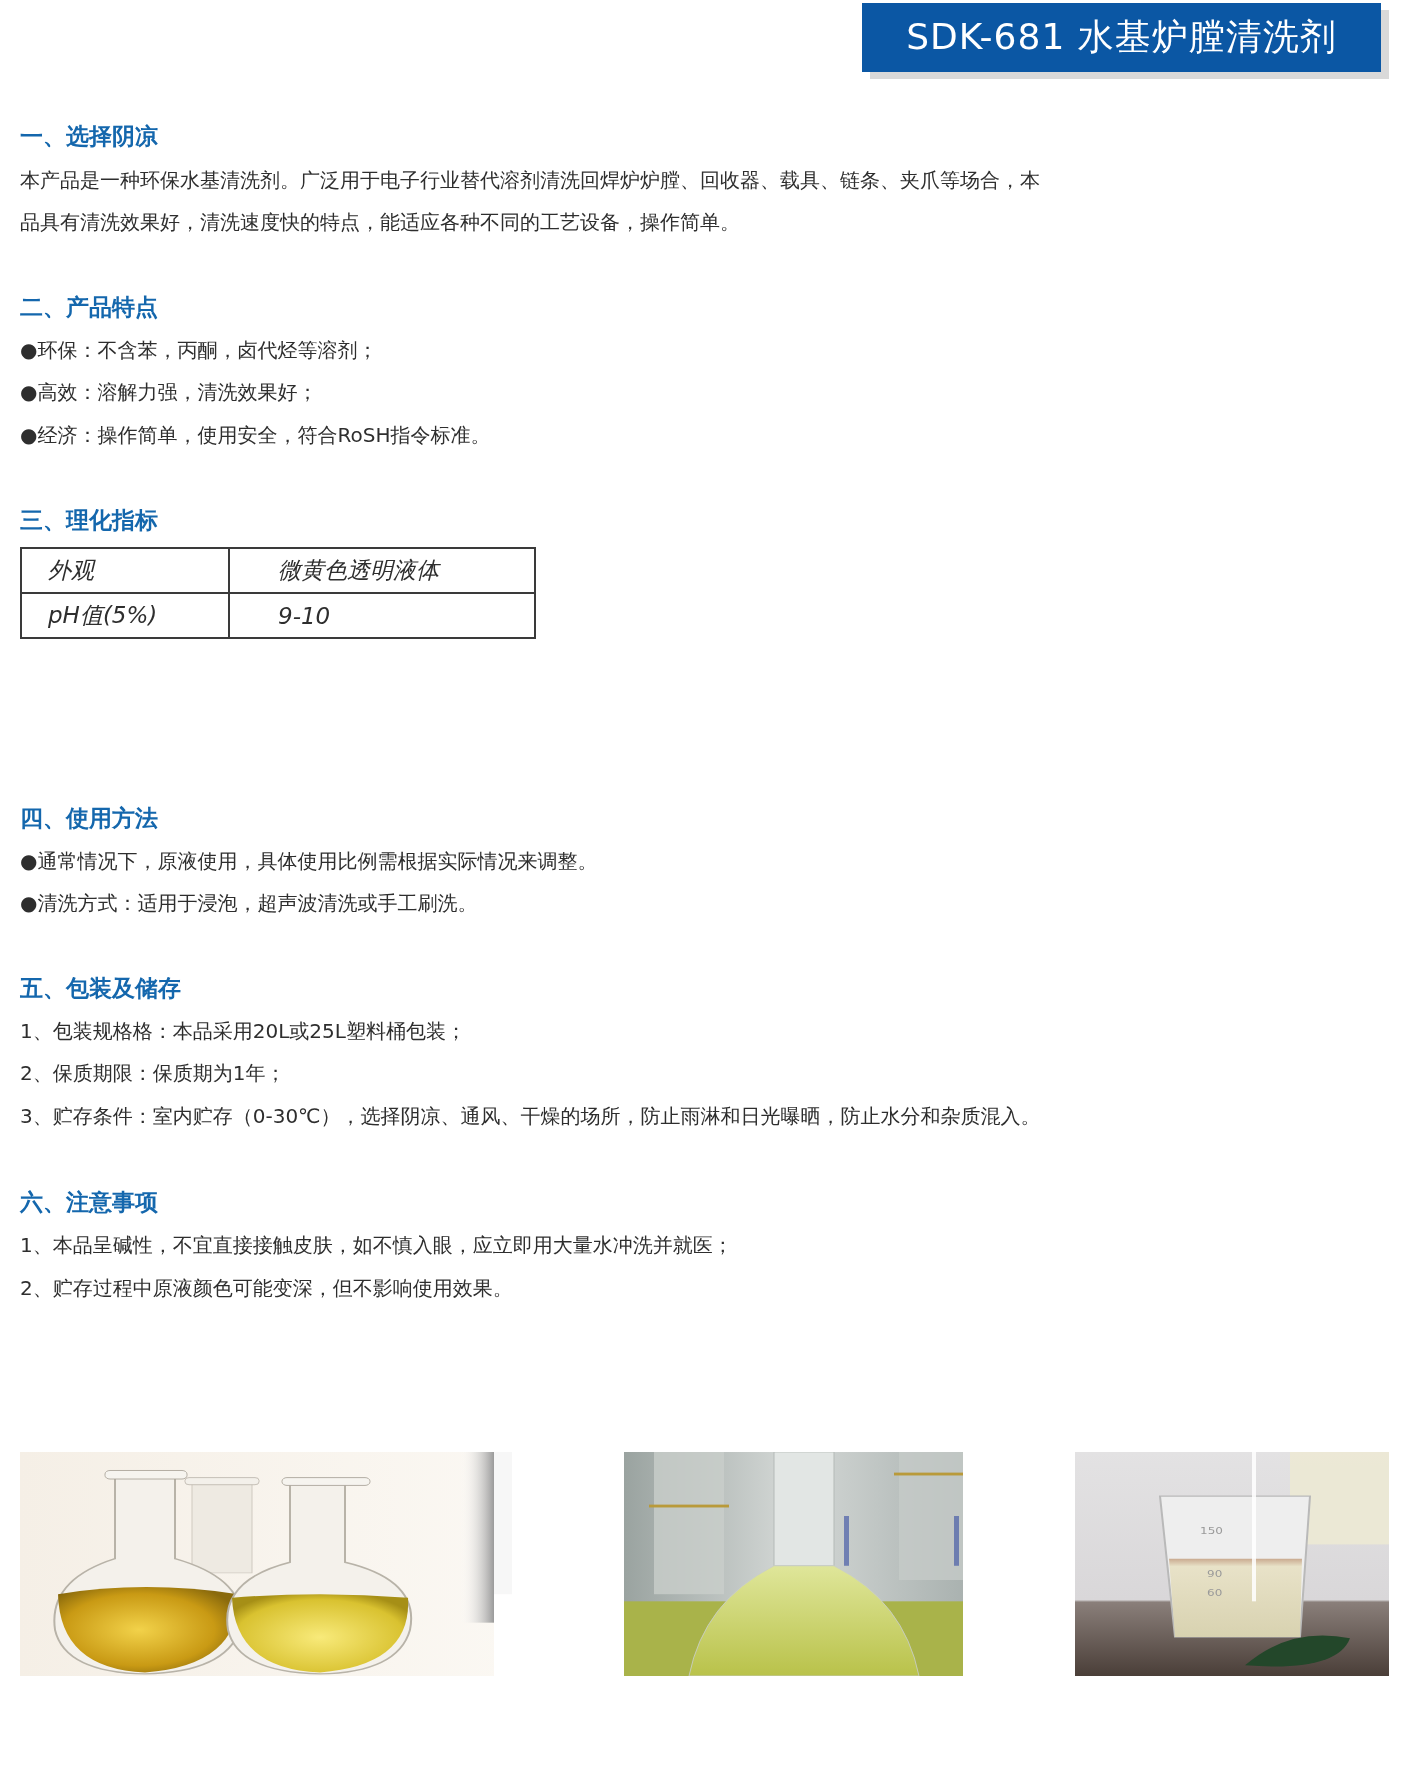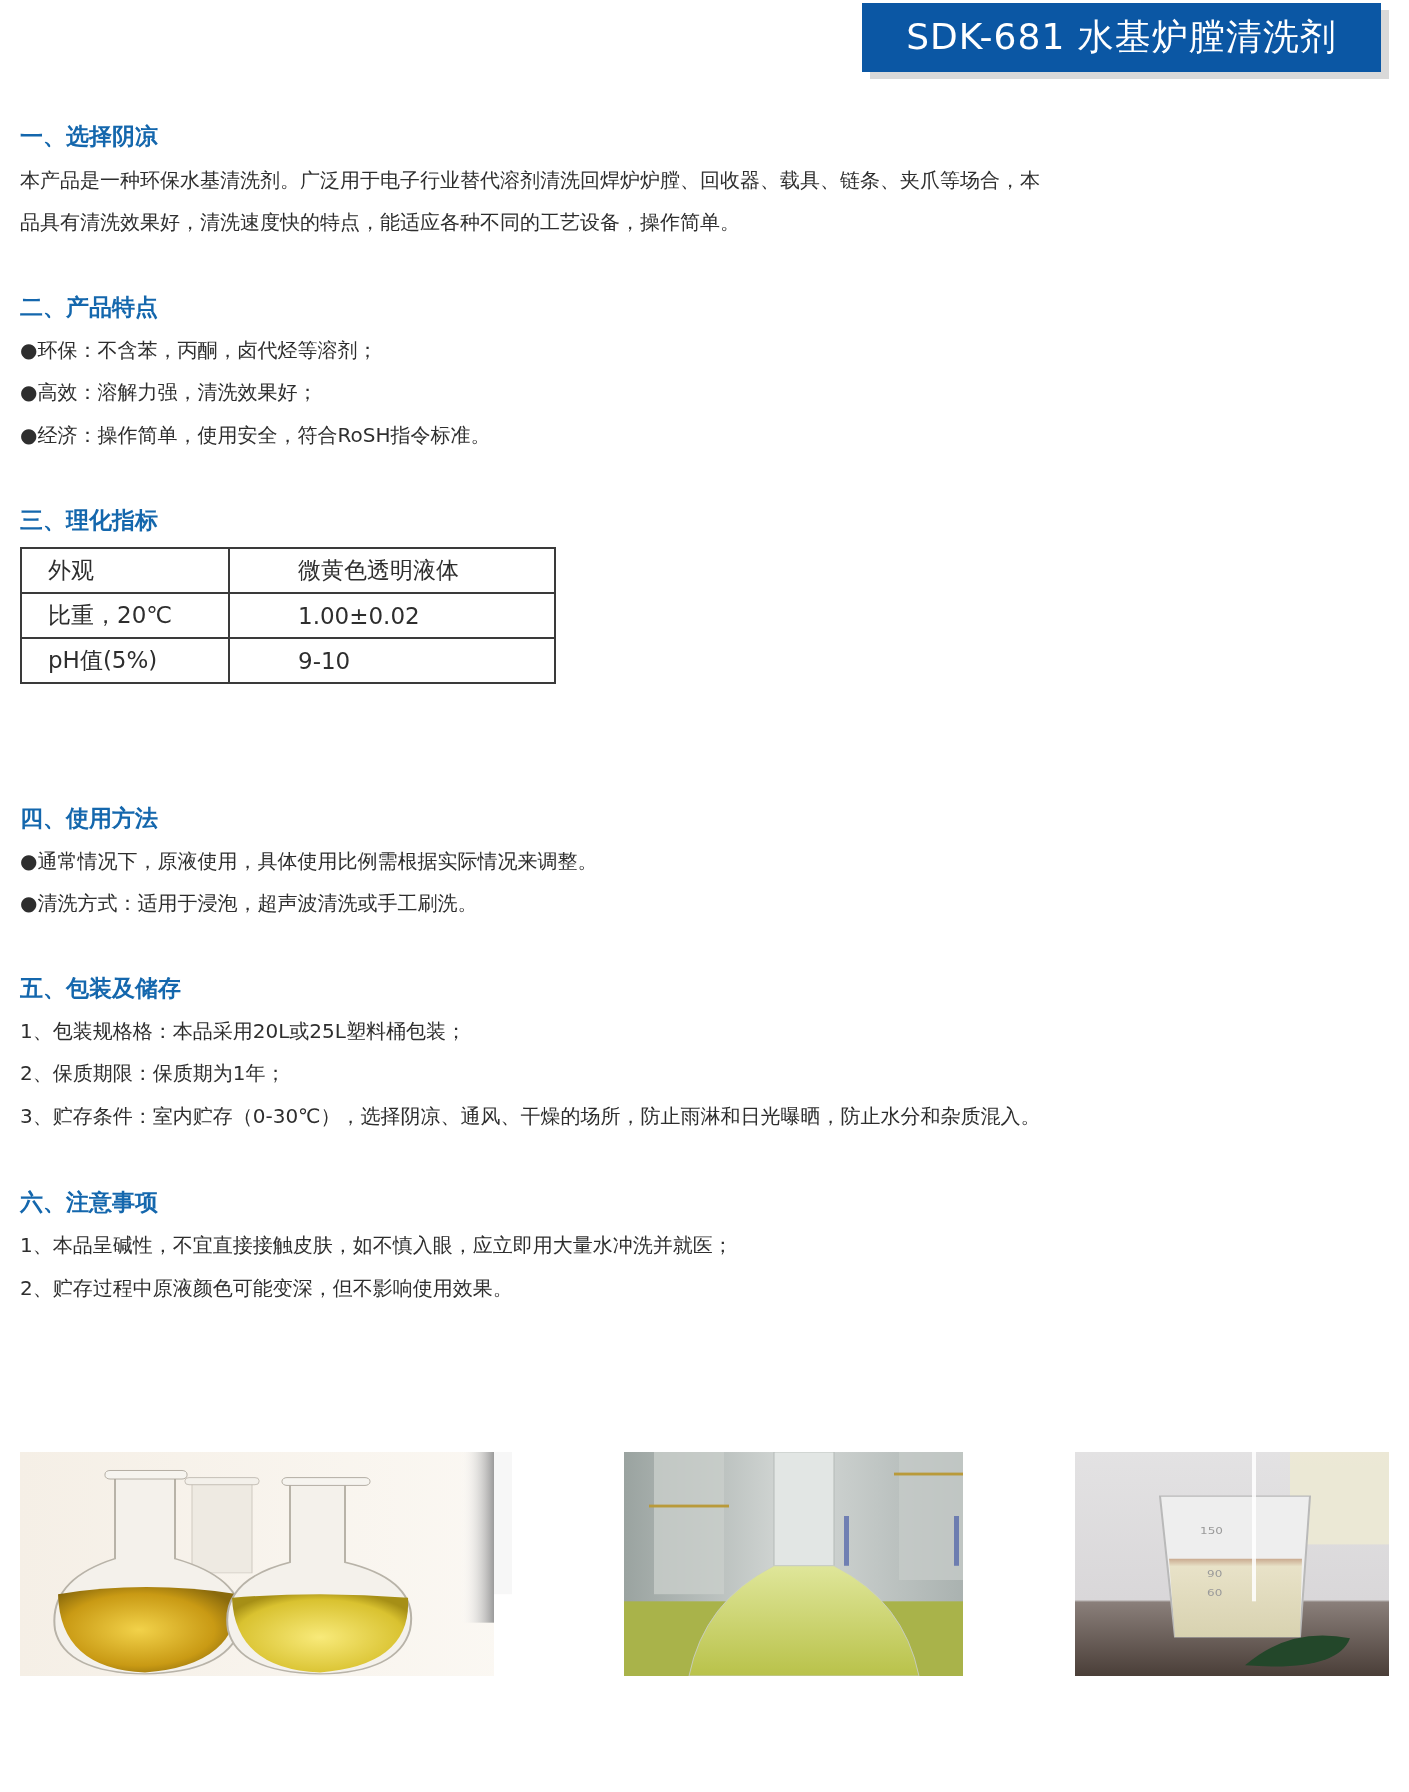--- a/index.html
+++ b/index.html
@@ -24,28 +24,28 @@
     line-height: 30px; height: 30px; white-space: nowrap;
   }
   .line {
     position: absolute; left: 20px;
     font-size: 20px; line-height: 30px; height: 30px; white-space: nowrap;
     color: #2e2e2e;
   }
   .spec-table {
     position: absolute; left: 20px; top: 547px;
     border-collapse: collapse;
-    font-size: 23px; color: #2e2e2e;
+    font-size: 23px; color: #2e2e2e; font-style: italic;
   }
   .spec-table td {
     border: 2px solid #3a3a3a;
     height: 43px; padding: 0 0 0 26px; vertical-align: middle; white-space: nowrap;
   }
   .spec-table td.k { width: 180px; }
-  .spec-table td.v { width: 256px; padding-left: 68px; }
+  .spec-table td.v { width: 256px; padding-left: 48px; }
   .photo { position: absolute; top: 1452px; height: 224px; overflow: hidden; }
   .photo svg { display: block; width: 100%; height: 100%; }
 </style>
 </head>
 <body>
 
 <div class="banner-shadow"></div>
 <div class="banner">
   <span>SDK-681 水基炉膛清洗剂</span>
 </div>
@@ -58,24 +58,20 @@
 <div class="line" style="top:335px">●环保：不含苯，丙酮，卤代烃等溶剂；</div>
 <div class="line" style="top:377px">●高效：溶解力强，清洗效果好；</div>
 <div class="line" style="top:420px">●经济：操作简单，使用安全，符合RoSH指令标准。</div>
 
 <div class="section-title" style="top:505px">三、理化指标</div>
 <table class="spec-table">
   <tbody>
       <tr>
     <td class="k">外观</td>
     <td class="v">微黄色透明液体</td>
-  </tr>
-  <tr>
-    <td class="k">比重，20℃</td>
-    <td class="v">1.00±0.02</td>
   </tr>
   <tr>
     <td class="k">pH值(5%)</td>
     <td class="v">9-10</td>
   </tr>
 </tbody>
   </table>
 
 <div class="section-title" style="top:803px">四、使用方法</div>
 <div class="line" style="top:846px">●通常情况下，原液使用，具体使用比例需根据实际情况来调整。</div>

